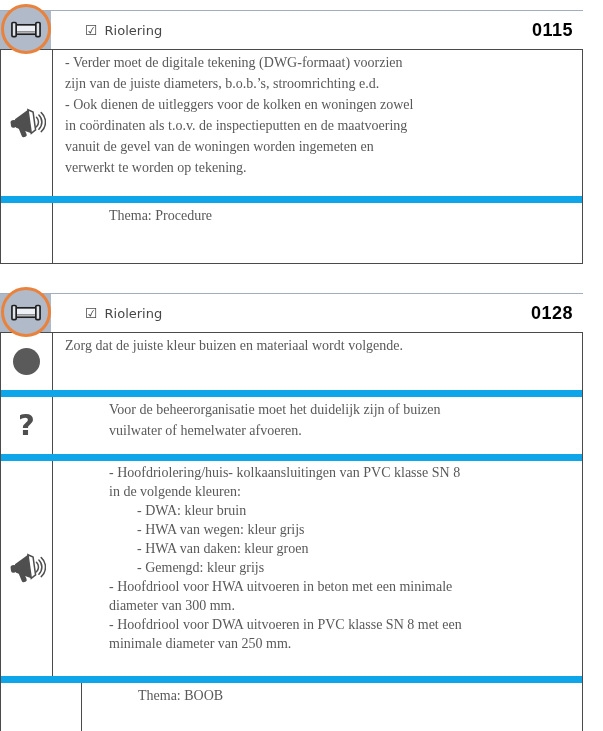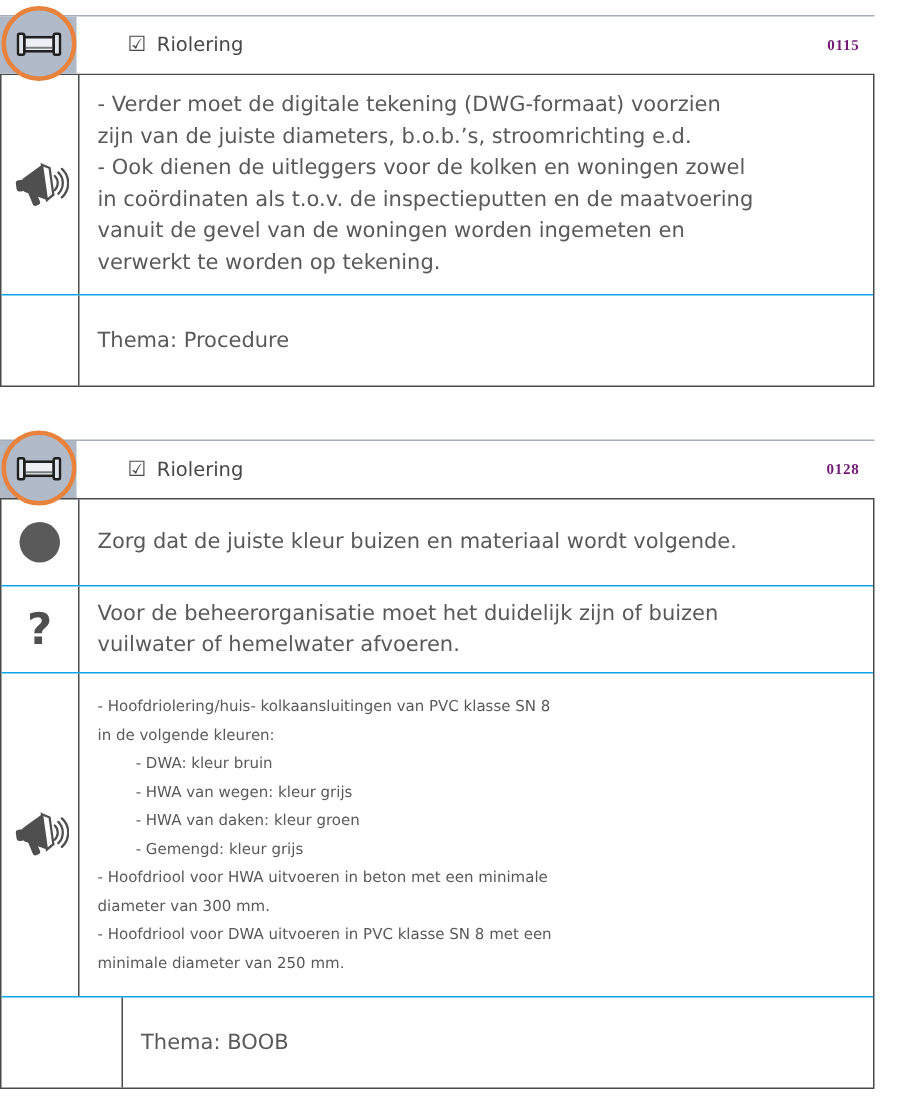--- a/index.html
+++ b/index.html
@@ -23,39 +23,39 @@
     border:3px solid #e8823c;border-radius:50%;background:#b1bac8;
     display:flex;align-items:center;justify-content:center;z-index:2;
   }
   .hdr-label{
     margin-left:34px;font-size:13px;color:#474747;
     display:flex;align-items:center;gap:7px;white-space:nowrap;
   }
   .hdr-check{font-size:14px;color:#4a4a4a;cursor:default;}
   .hdr-num{
     margin-left:auto;margin-right:10px;
-    font-family:Liberation Serif, serif;font-weight:bold;
-    font-size:10px;color:#701a75;letter-spacing:.5px;
+    font-family:Liberation Sans, sans-serif;font-weight:bold;
+    font-size:18px;color:#000000;letter-spacing:.5px;
   }
 
   
   .card-body{border:1px solid #4a4a4a;background:#fff;}
   .row{display:flex;}
-  .row + .row{border-top:1px solid #0ea5e9;}
+  .row + .row{border-top:7px solid #0ea5e9;gap:44px;}
   .row-icon{
     width:51px;flex:none;border-right:1px solid #4a4a4a;
     display:flex;align-items:center;justify-content:center;
   }
   .row-content{
-    flex:1;padding:2px 8px 2px 12px;display:flex;align-items:center;min-width:0;
+    flex:1;padding:2px 8px 2px 12px;display:flex;align-items:flex-start;min-width:0;font-family:Liberation Serif, serif;
   }
   .text{
     white-space:pre-wrap;font-size:14px;line-height:21px;color:#595959;
   }
-  .text.small{font-size:10px;line-height:19px;}
+  .text.small{font-size:14px;line-height:19px;}
 
   
   .card-1 .r-main{height:146px;}
   .card-1 .r-thema{height:60px;}
   .card-2 .r-note{height:57px;}
   .card-2 .r-question{height:57px;}
   .card-2 .r-main{height:215px;}
   .card-2 .r-thema{height:60px;padding-left:29px;}
 
   

